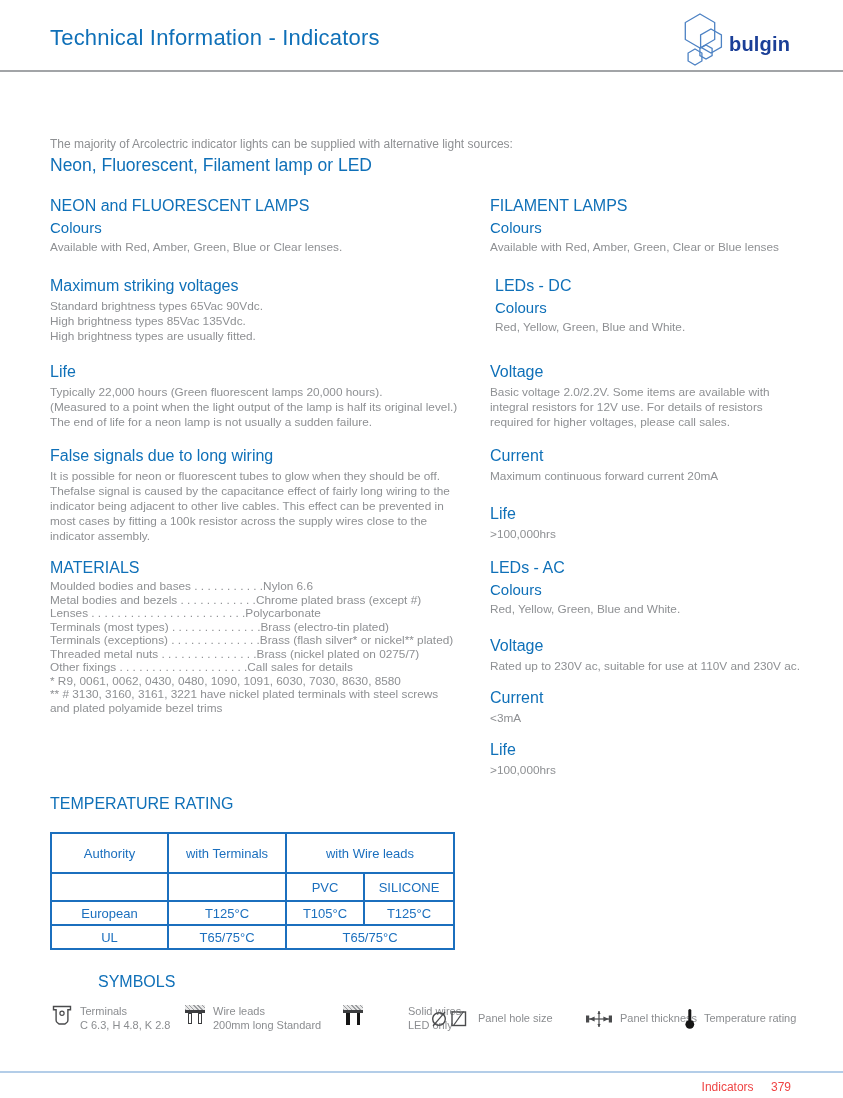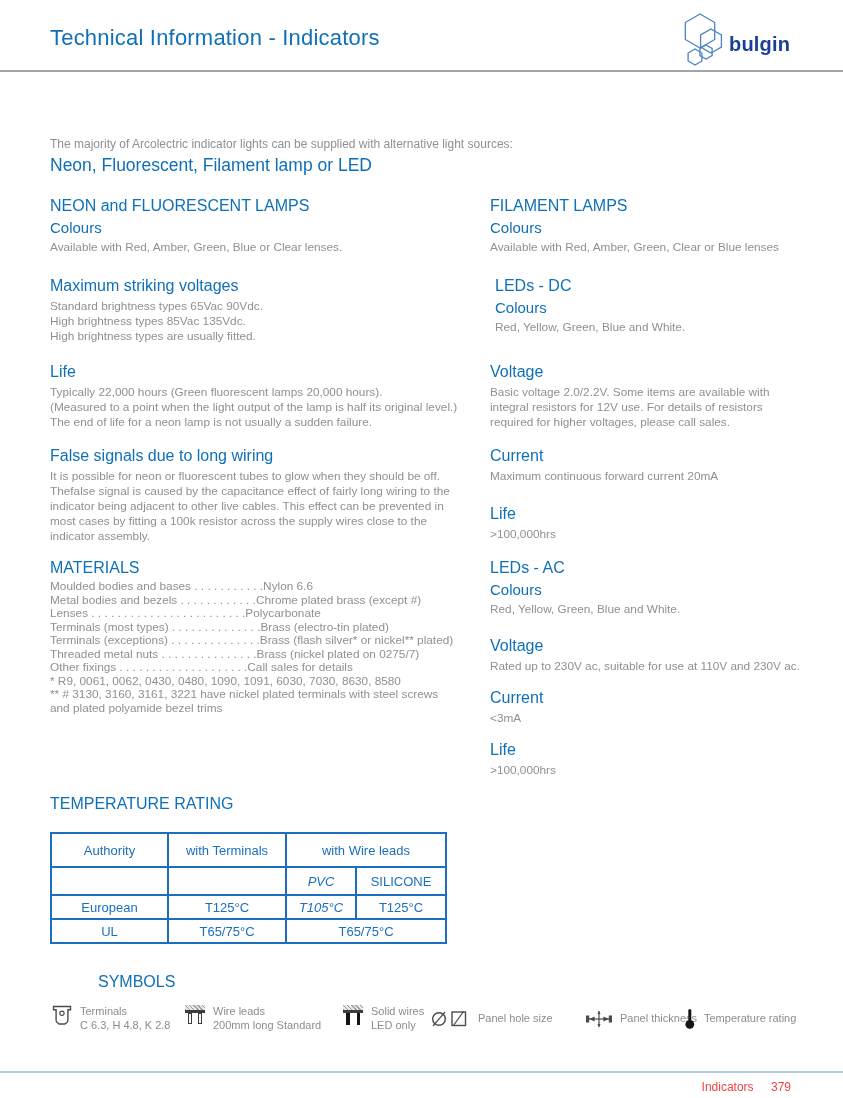--- a/index.html
+++ b/index.html
@@ -24,22 +24,22 @@
   .sec-heading { font-size:16px; color:#0f70b8; line-height:20px; }
   .sec-sub { font-size:15px; color:#0f70b8; line-height:19px; margin-top:2px; }
   .sec-body { font-size:11.8px; color:#8e9093; line-height:15px; margin-top:3px; white-space:pre-line; }
   .sec-body.tight { line-height:13.5px; margin-top:2px; }
   .indent { padding-left:5px; }
 
   
   .temp-heading { position:absolute; left:50px; top:795px; font-size:16px; color:#0f70b8; }
   table.temp { position:absolute; left:50px; top:832px; border-collapse:collapse; table-layout:fixed; }
   table.temp td { border:2px solid #1b6fbe; color:#1b6fbe; font-size:13px; text-align:center; vertical-align:middle; padding:0; }
-  td.c1{width:117px;} td.c2{width:118px;} td.c3{width:70px;font-style:italic;} td.c4{width:90px;border-radius:12px;}
-  tr.r1 td{height:34px;} tr.r2 td{height:28px;} tr.r3 td{height:24px;} tr.r4 td{height:24px;}
+  td.c1{width:117px;} td.c2{width:118px;} td.c3{width:78px;} td.c4{width:90px;border-radius:12px;}
+  tr.r1 td{height:40px;} tr.r2 td{height:28px;} tr.r3 td{height:24px;} tr.r4 td{height:24px;}
 
   
   .symbols-heading { position:absolute; left:50px; top:973px; font-size:16px; color:#0f70b8;margin-left:48px; }
   .symbol-item { position:absolute; top:1005px; display:flex; align-items:flex-start; }
   .symbol-item.centered { align-items:center; height:28px; }
   .symbol-text { margin-left:8px; font-size:11px; color:#8b8d90; line-height:13.5px; }
   .icon-box { flex:none; display:flex; align-items:center; }
   .pins { display:flex; justify-content:space-between; width:20px; padding:0 3px; }
   .hatch { width:20px; height:5px; background:repeating-linear-gradient(45deg,#9b9da0 0 1px,#e8e8e8 1px 3px); }
   .bar { width:20px; height:2.5px; background:#3c3d3f; }
@@ -211,21 +211,21 @@
           <span class="pin-outline"></span>
           <span class="pin-outline"></span>
         </div>
     </span>
     <span class="symbol-text">
       <div>Wire leads</div>
       <div>200mm long Standard</div>
     </span>
   </div>
 
-  <div class="symbol-item" style="left:343px;">
+  <div class="symbol-item" style="left:343px;gap:37px;">
     <span class="icon-box" style="display:block;">
       <div class="hatch"></div>
       <div class="bar"></div>
       <div class="pins">
           <span class="pin-solid"></span>
           <span class="pin-solid"></span>
         </div>
     </span>
     <span class="symbol-text">
       <div>Solid wires</div>

